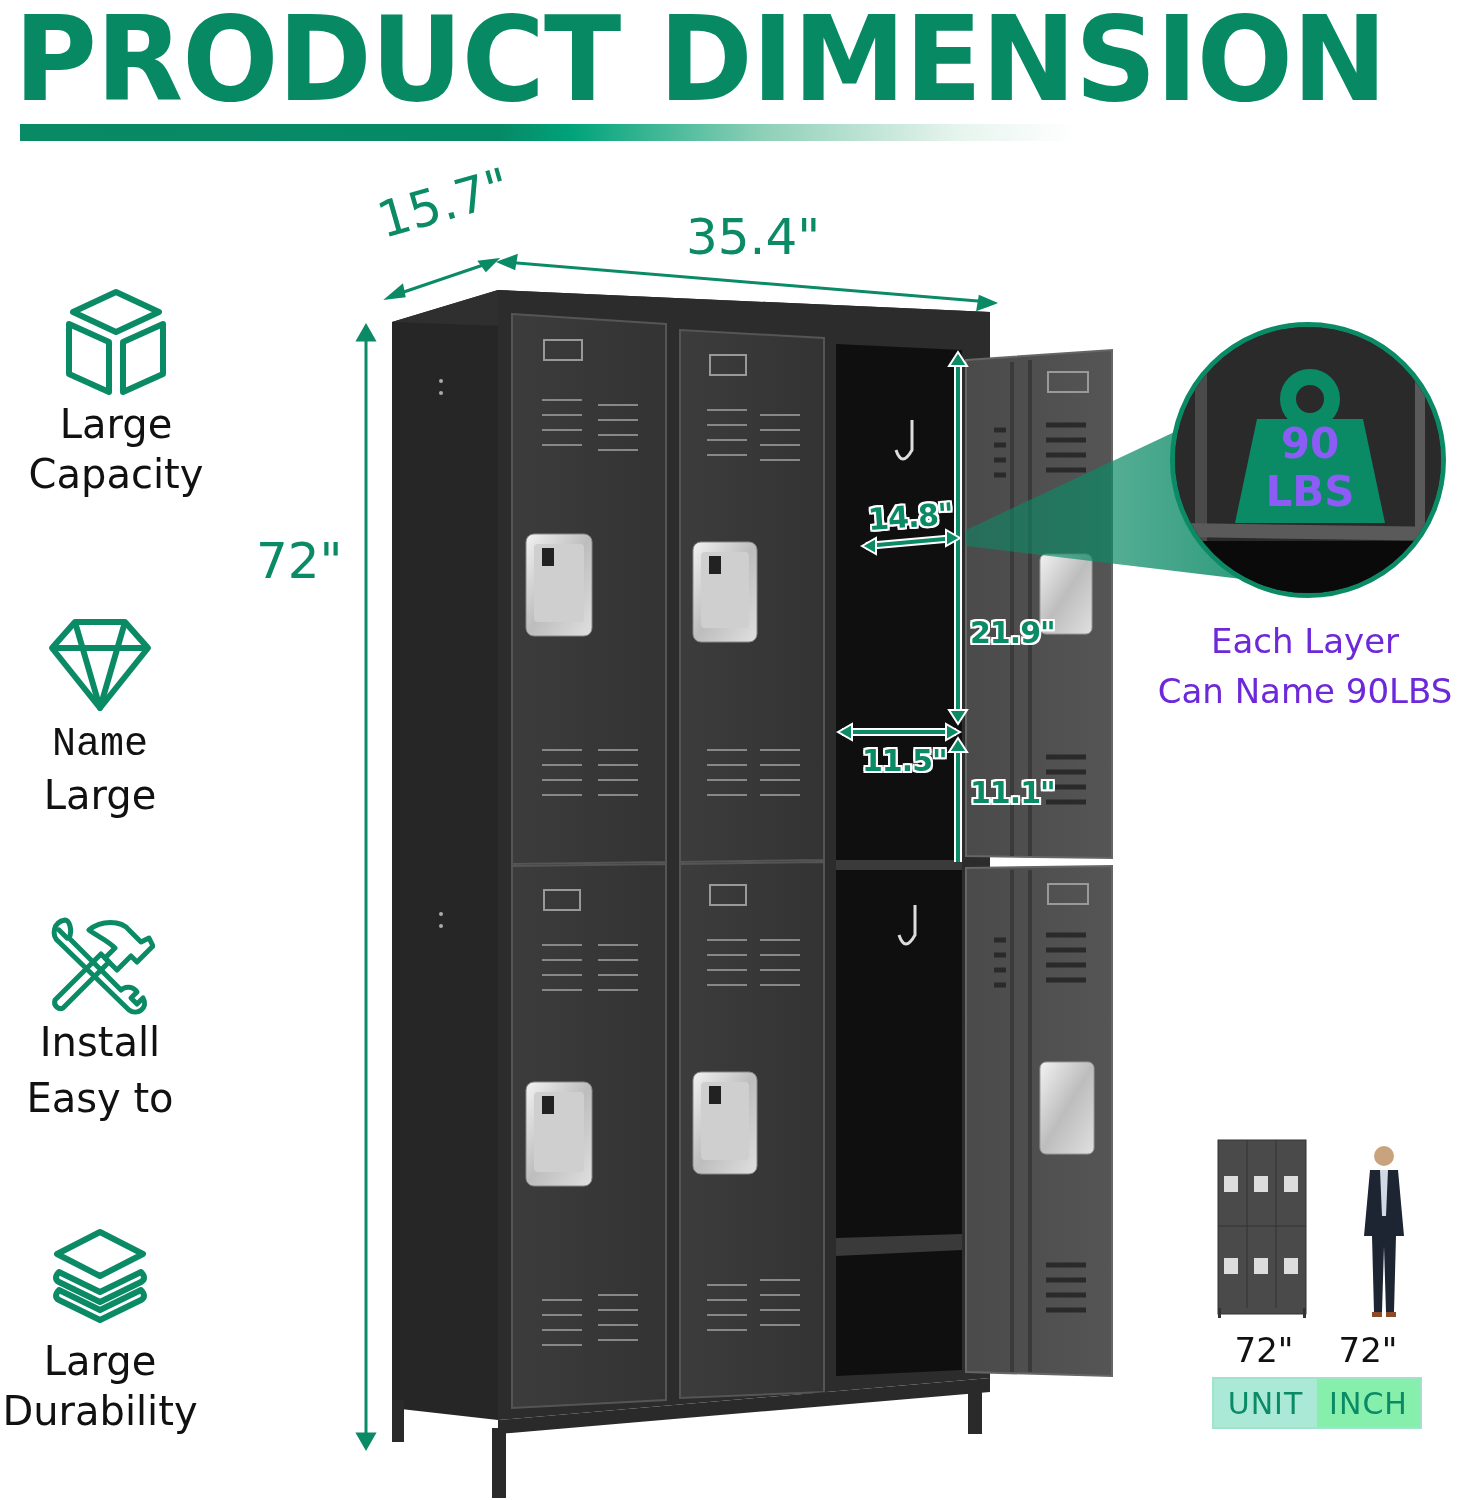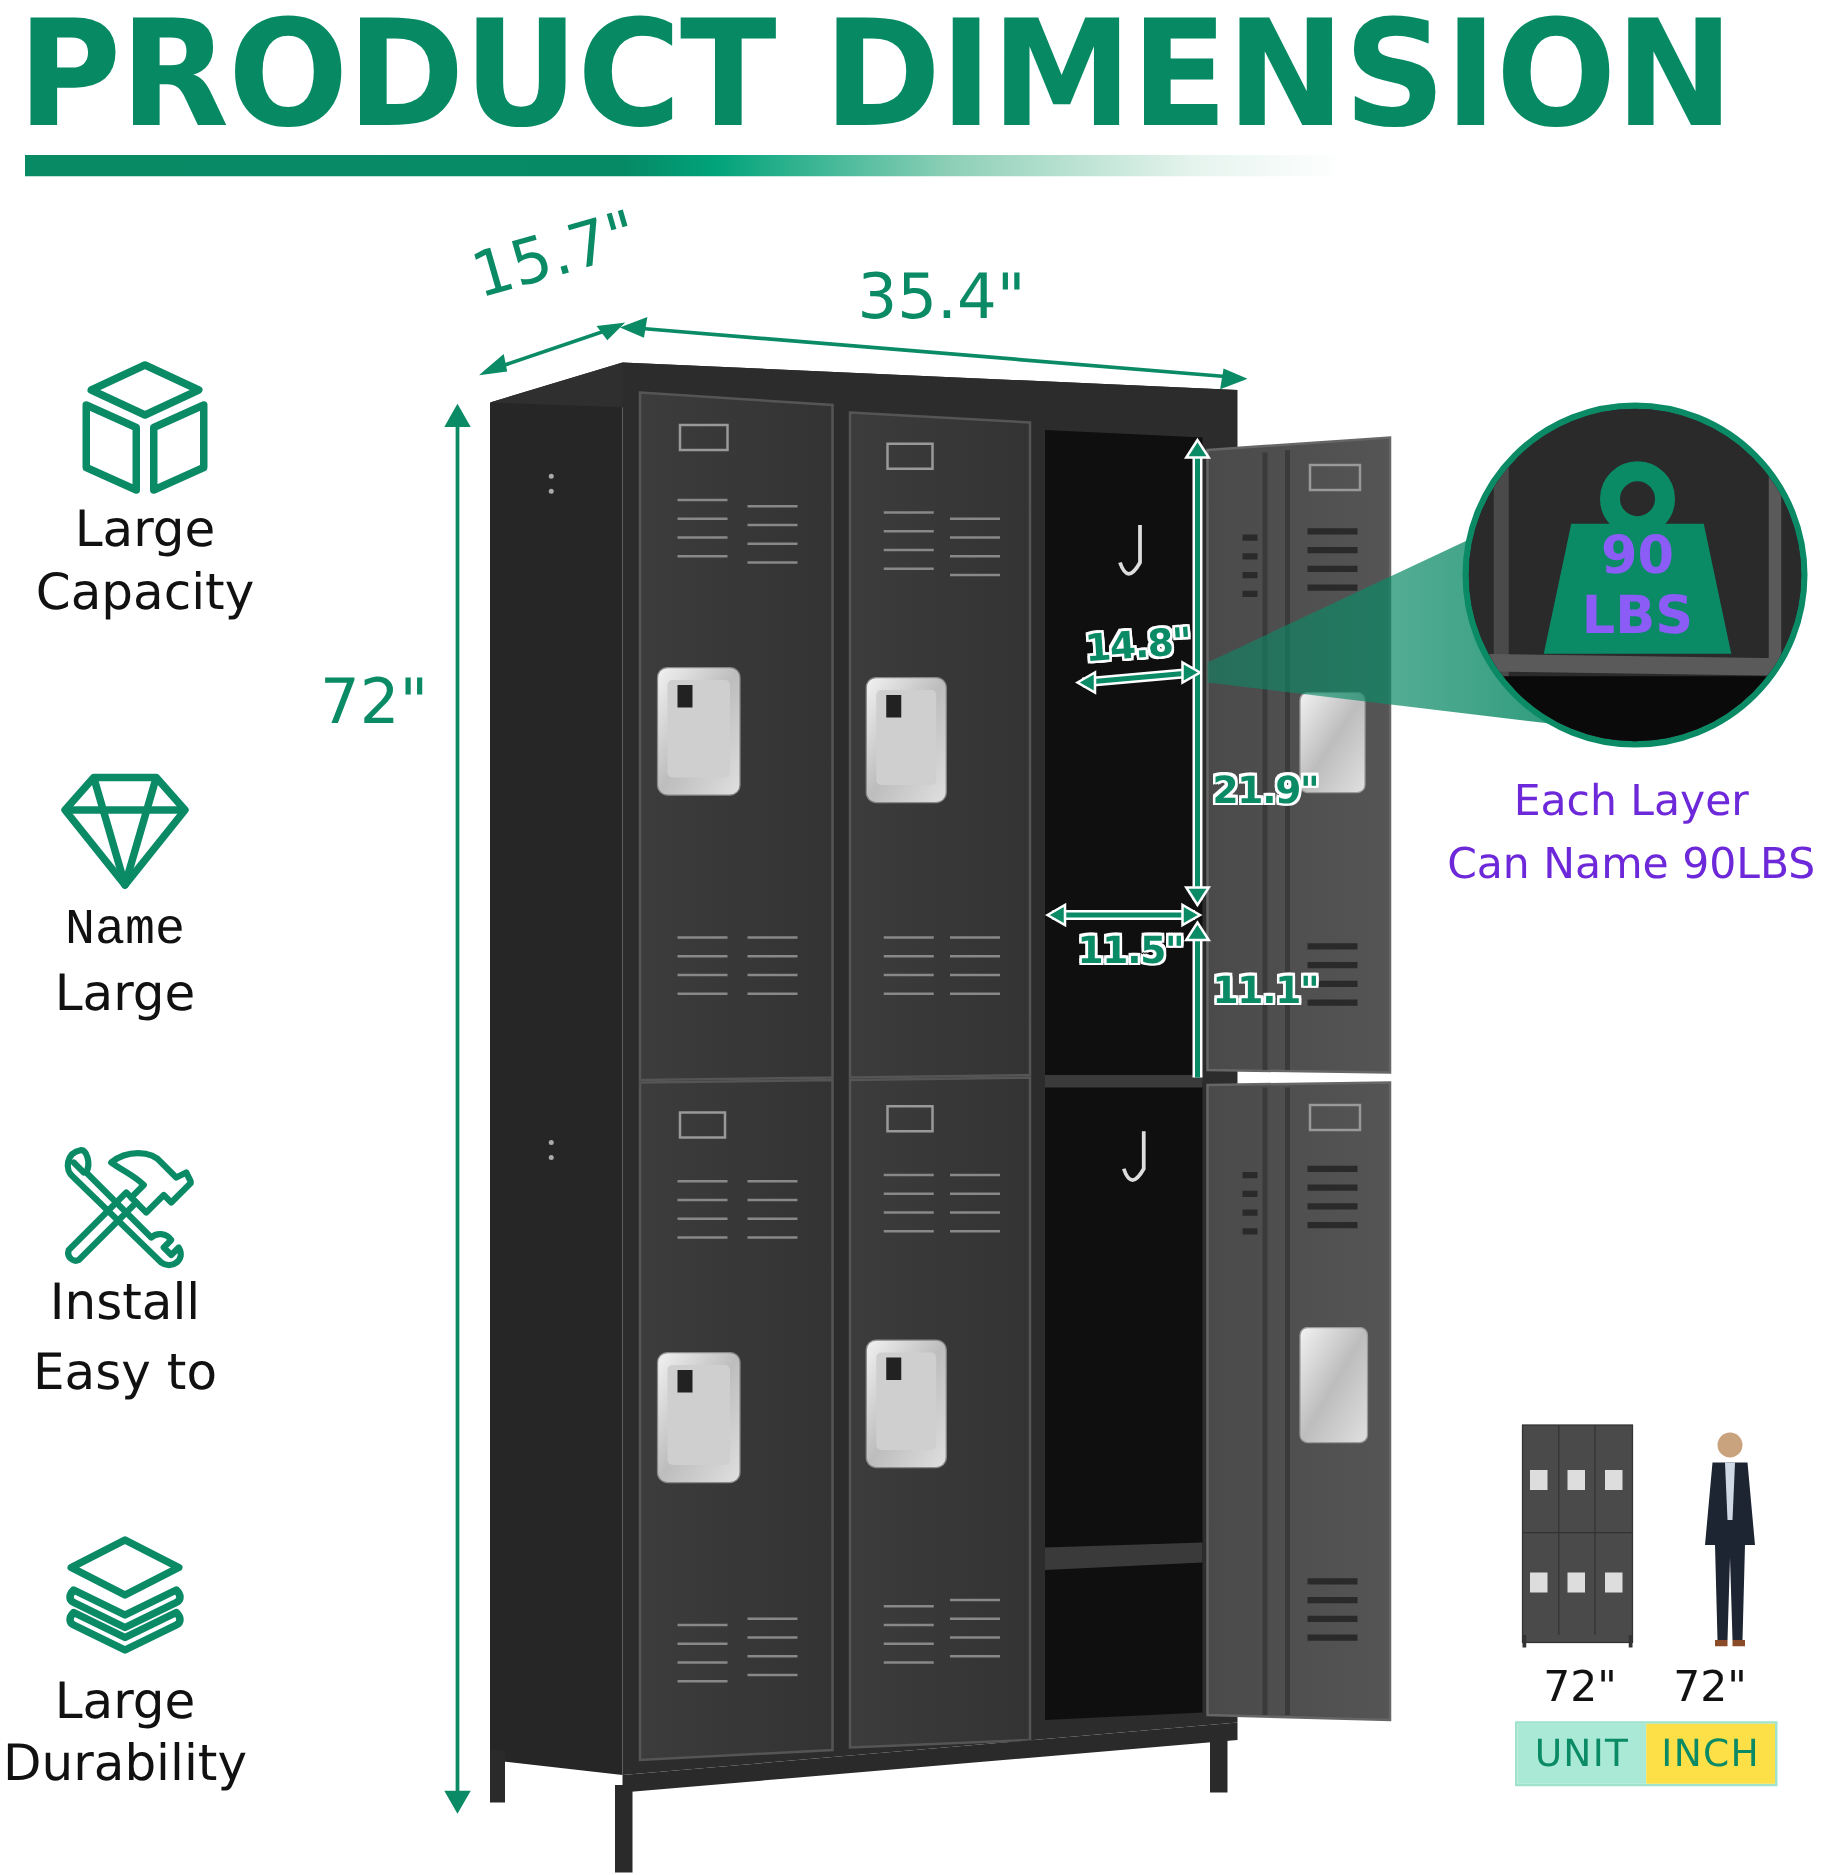--- a/index.html
+++ b/index.html
@@ -32,21 +32,21 @@
   .callout-text { left: 1150px; top: 616px; width: 310px; text-align: center; font-size: 34px; line-height: 50px; color: #6d28d9; }
   .weight-num { left: 1236px; top: 420px; width: 148px; text-align: center; color: #8b5cf6; font-weight: bold;
                 font-size: 42px; line-height: 48px; }
 
   
   .cmp-val { font-size: 34px; color: #111; top: 1330px; width: 100px; text-align: center; }
   .unit-toggle { left: 1212px; top: 1377px; width: 210px; height: 52px; border: 2px solid #9fe3cd; box-sizing: border-box; display: flex; }
   .unit-toggle .seg { flex: 1; display: flex; align-items: center; justify-content: center;
                       font-size: 30px; color: #0b8a66; letter-spacing: 1px; }
   .unit-toggle .seg.active { background: #a9e9d6; }
-  .unit-toggle .seg.inactive { background: #fde047; }
+  .unit-toggle .seg.inactive { background: #86efac; }
 </style>
 </head>
 <body>
 
 <div class="abs title">PRODUCT DIMENSION</div>
 <div class="abs title-bar"></div>
 
 <div class="abs feature" style="top:284px;padding-left:16px;">
   <svg width="110" height="115" viewBox="0 0 110 115">
     <g fill="none" stroke="#0b8a66" stroke-width="6" stroke-linejoin="round">

